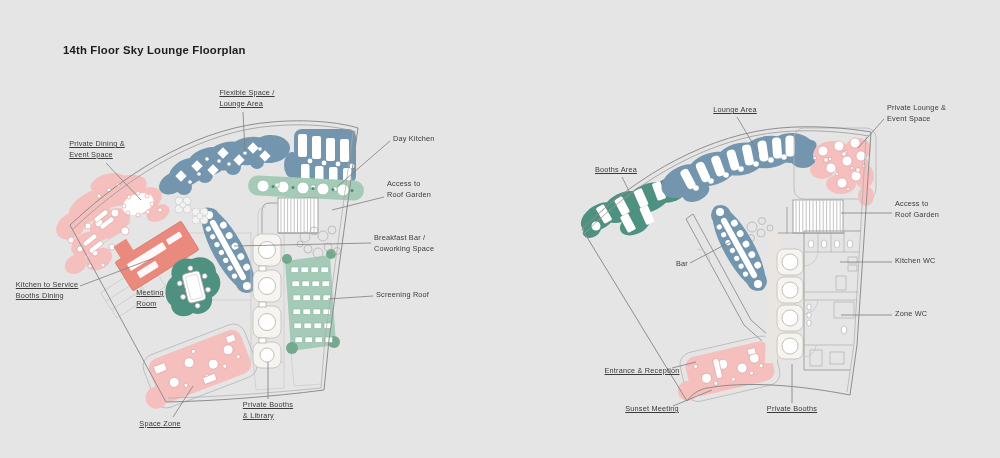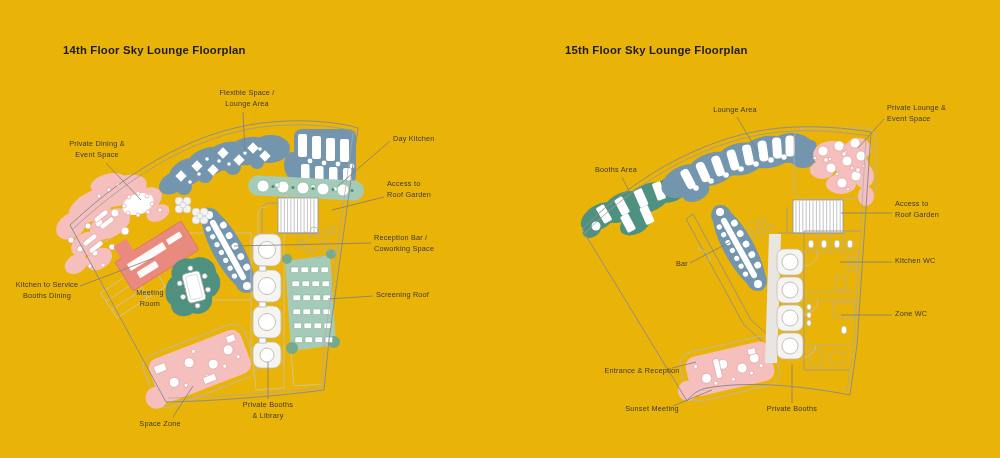--- a/index.html
+++ b/index.html
@@ -1,22 +1,22 @@
 <!DOCTYPE html>
 <html><head>
 <meta charset="utf-8">
 <style>
 html,body{margin:0;padding:0;background:#fff;}
-.page{position:relative;width:1000px;height:458px;font-family:"Liberation Sans",sans-serif;overflow:hidden;background:#eab308;}
+.page{position:relative;width:1000px;height:458px;font-family:"Liberation Sans",sans-serif;overflow:hidden;background:#e5e5e5;}
 .plan{position:absolute;top:0;width:500px;height:458px;}
 #plan14{left:0;} #plan15{left:500px;}
 .plan svg{position:absolute;left:0;top:0;}
 .title{position:absolute;font-size:11.3px;font-weight:700;letter-spacing:.2px;color:#1c1c1c;white-space:nowrap;}
 .lbl{position:absolute;font-size:7.3px;line-height:1.45;letter-spacing:.2px;color:#3a3a3a;white-space:pre-line;}
-.c{text-align:center;transform:translateX(-50%);}
+.c{text-align:left;transform:translateX(-50%);text-decoration:underline;}
 </style>
 </head>
 <body>
 
 <div class="page">
 
 <section class="plan" id="plan14">
   <div class="title" style="left:63px;top:44px">14th Floor Sky Lounge Floorplan</div>
   <svg width="500" height="458" viewBox="0 0 500 458">
 
@@ -337,34 +337,33 @@
       <line x1="166" y1="293" x2="186" y2="289"></line>
     </g>
   </svg>
   <div class="lbl c" style="left:247px;top:88px">Flexible Space /
 Lounge Area</div>
   <div class="lbl c" style="left:97px;top:139px">Private Dining &amp;
 Event Space</div>
   <div class="lbl" style="left:393px;top:134px">Day Kitchen</div>
   <div class="lbl" style="left:387px;top:179px">Access to
 Roof Garden</div>
-  <div class="lbl" style="left:374px;top:233px">Reception Bar /
+  <div class="lbl" style="left:374px;top:233px">Breakfast Bar /
 Coworking Space</div>
   <div class="lbl" style="left:376px;top:290px">Screening Roof</div>
   <div class="lbl c" style="left:268px;top:400px">Private Booths
 &amp; Library</div>
   <div class="lbl c" style="left:160px;top:419px">Space Zone</div>
   <div class="lbl c" style="left:47px;top:280px">Kitchen to Service
 Booths Dining</div>
   <div class="lbl c" style="left:150px;top:288px">Meeting
 Room</div>
 </section>
 
 <section class="plan" id="plan15">
-  <div class="title" style="left:65px;top:44px">15th Floor Sky Lounge Floorplan</div>
   <svg width="500" height="458" viewBox="0 0 500 458">
 
     <g>
       <g fill="#4f9180">
         <ellipse cx="99" cy="217" rx="20" ry="12" transform="rotate(-32 99 217)"></ellipse>
         <ellipse cx="123" cy="207" rx="22" ry="14" transform="rotate(-28 123 207)"></ellipse>
         <ellipse cx="148" cy="198" rx="24" ry="14" transform="rotate(-22 148 198)"></ellipse>
         <ellipse cx="170" cy="190" rx="18" ry="12" transform="rotate(-18 170 190)"></ellipse>
         <ellipse cx="135" cy="224" rx="16" ry="10" transform="rotate(-26 135 224)"></ellipse>
         <ellipse cx="92" cy="230" rx="10" ry="7" transform="rotate(-32 92 230)"></ellipse>

